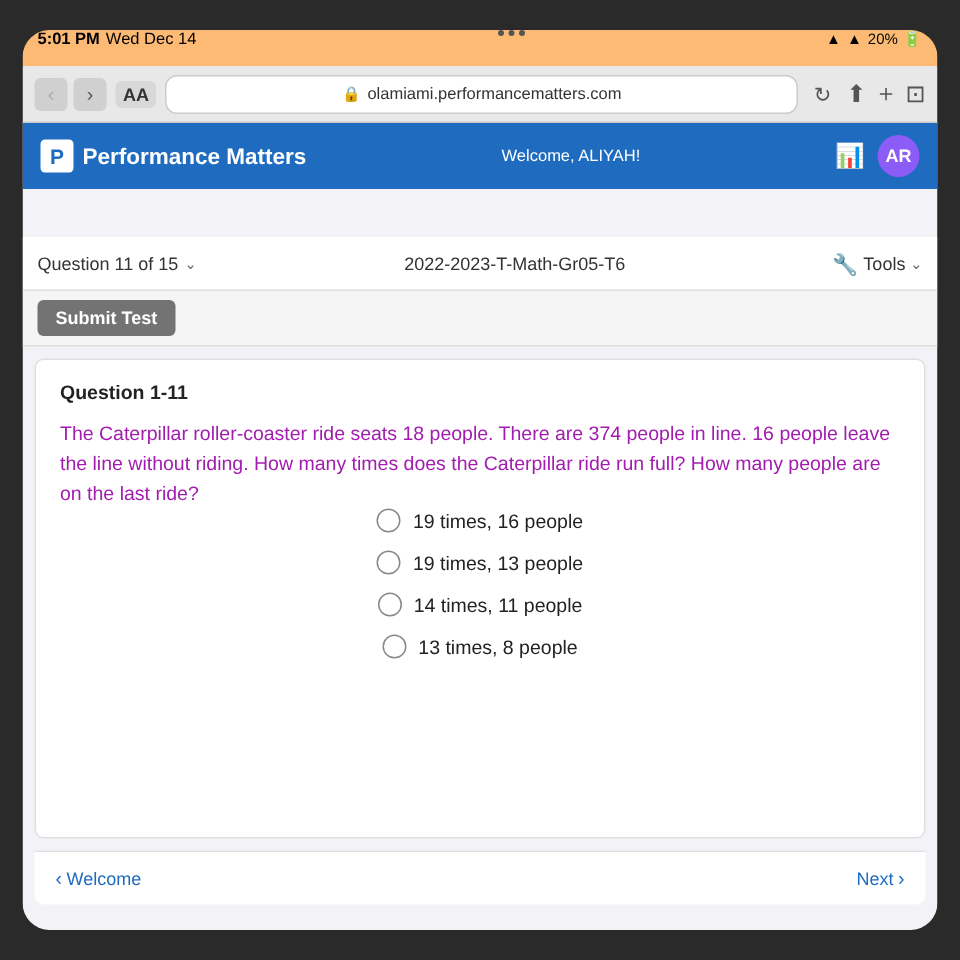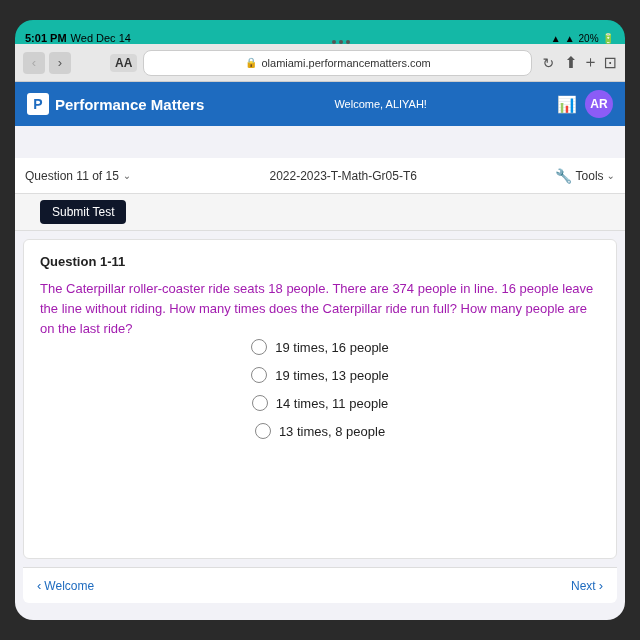--- a/index.html
+++ b/index.html
@@ -16,24 +16,24 @@
     .tablet-frame {
       width: 610px;
       height: 600px;
       background: #1a1a1a;
       border-radius: 18px;
       overflow: hidden;
       position: relative;
     }
     
     .status-bar {
-      background: #14b8a6;
+      background: #fdba74;
       height: 24px;
       display: flex;
-      align-items: flex-end;
+      align-items: flex-start;
       justify-content: space-between;
       padding: 0 10px;
       font-size: 11px;
       color: #000;
     }
     .status-left { display: flex; align-items: center; gap: 4px; }
     .status-time { font-weight: 600; font-size: 11px; }
     .status-date { font-size: 11px; }
     .status-center { display: flex; gap: 3px; }
     .status-dot { width: 4px; height: 4px; background: #555; border-radius: 50%; }
@@ -67,21 +67,20 @@
     }
     .browser-btn.disabled { color: #aaa; }
     .aa-btn {
       font-size: 12px;
       font-weight: 600;
       color: #333;
       padding: 2px 5px;
       background: #d8d8d8;
       border-radius: 4px;
       cursor: pointer;
-      margin-left: 33px;
     }
     .address-bar {
       flex: 1;
       height: 26px;
       background: #fff;
       border-radius: 8px;
       display: flex;
       align-items: center;
       justify-content: center;
       font-size: 11px;
@@ -187,29 +186,28 @@
       cursor: pointer;
     }
     .tools-icon { font-size: 14px; }
     
     .submit-bar {
       background: #f5f5f5;
       padding: 6px 10px;
       border-bottom: 1px solid #ddd;
     }
     .submit-btn {
-      background: #0f172a;
+      background: #737373;
       color: white;
       border: none;
       border-radius: 4px;
       padding: 5px 12px;
       font-size: 12px;
-      font-weight: 400;
-      cursor: pointer;
-      margin-left: 15px;
+      font-weight: 700;
+      cursor: pointer;
     }
     
     .question-card {
       background: white;
       margin: 8px;
       border-radius: 6px;
       padding: 14px 16px;
       border: 1px solid #e0e0e0;
       min-height: 320px;
     }

